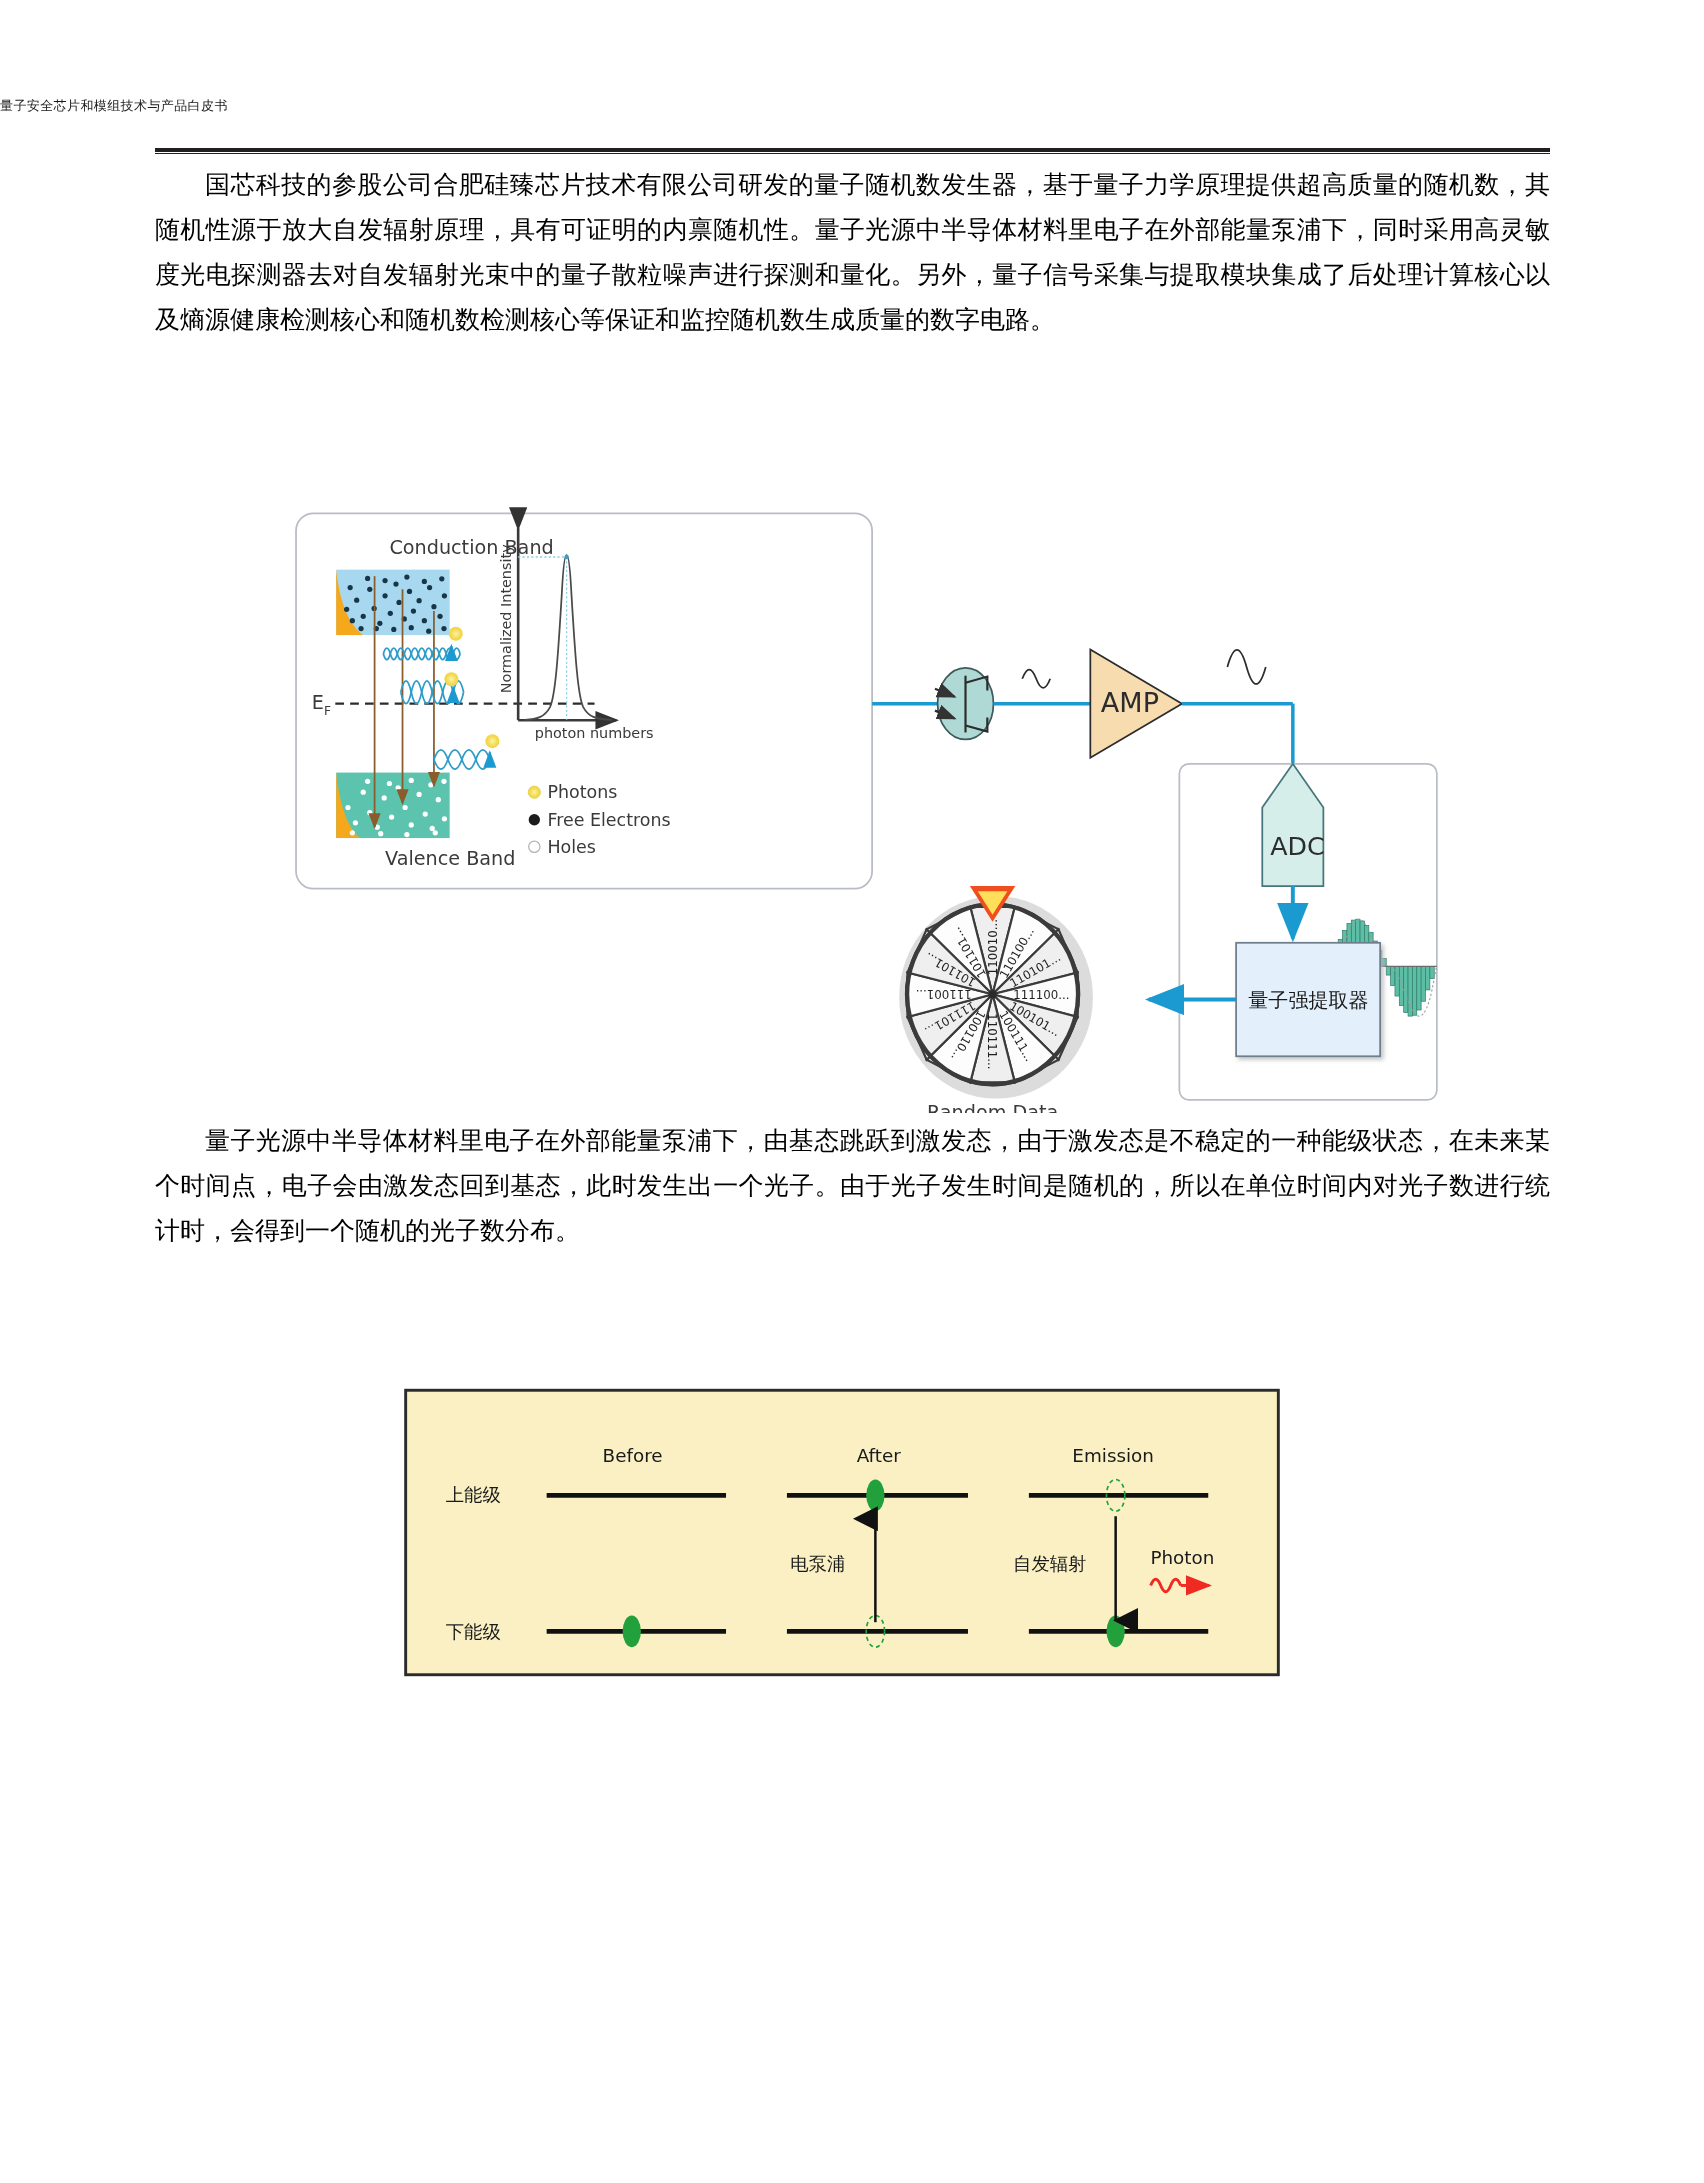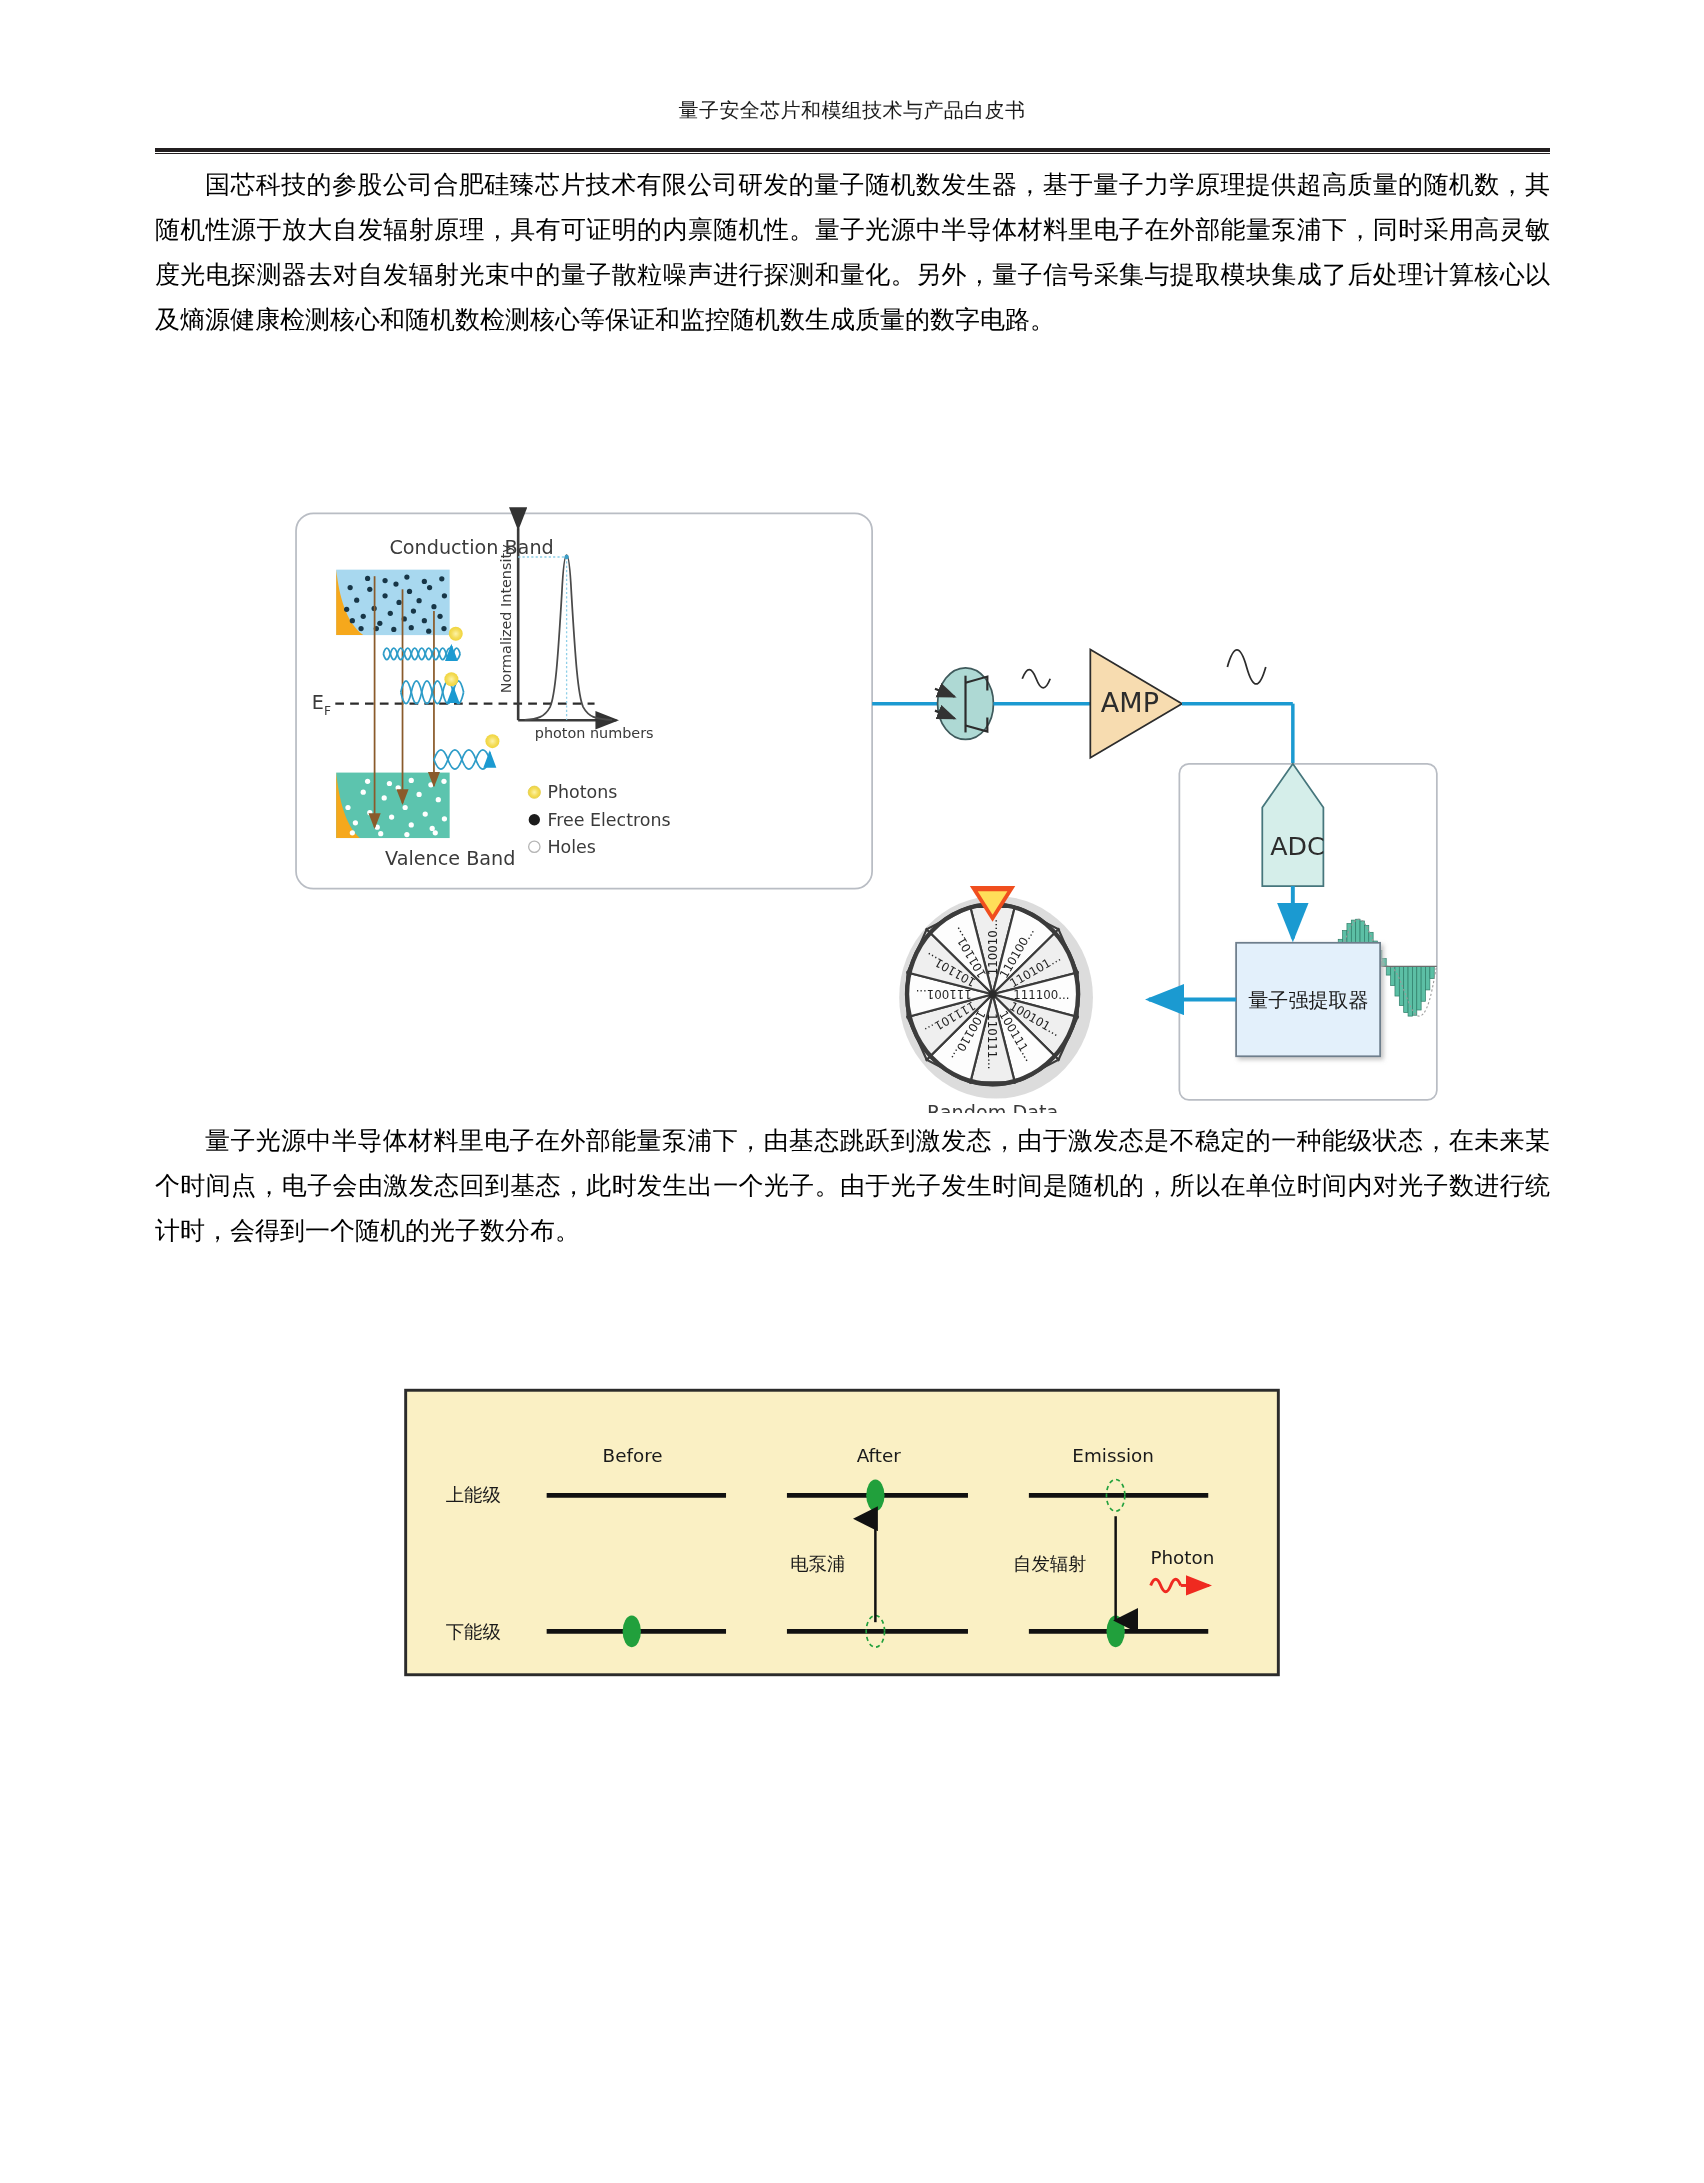--- a/index.html
+++ b/index.html
@@ -7,22 +7,22 @@
   .page{
     position:relative;
     width:1704px;height:2405px;
     background:#ffffff;
     margin:0 auto;
     overflow:hidden;
   }
   
   .header{
     position:absolute;left:0;right:0;top:97px;
-    text-align:center;
-    font-size:20px;
+    text-align:left;
+    font-size:13px;
     letter-spacing:0.4px;
     color:#1a1a1a;
     font-family:"DejaVu Sans","Liberation Sans",sans-serif;
   }
   .header-rule{
     position:absolute;left:155px;right:154px;top:148px;
     height:3.9px;background:#231f20;
   }
   .header-rule::after{
     content:"";position:absolute;left:0;right:0;top:4.8px;height:1.3px;background:#231f20;

